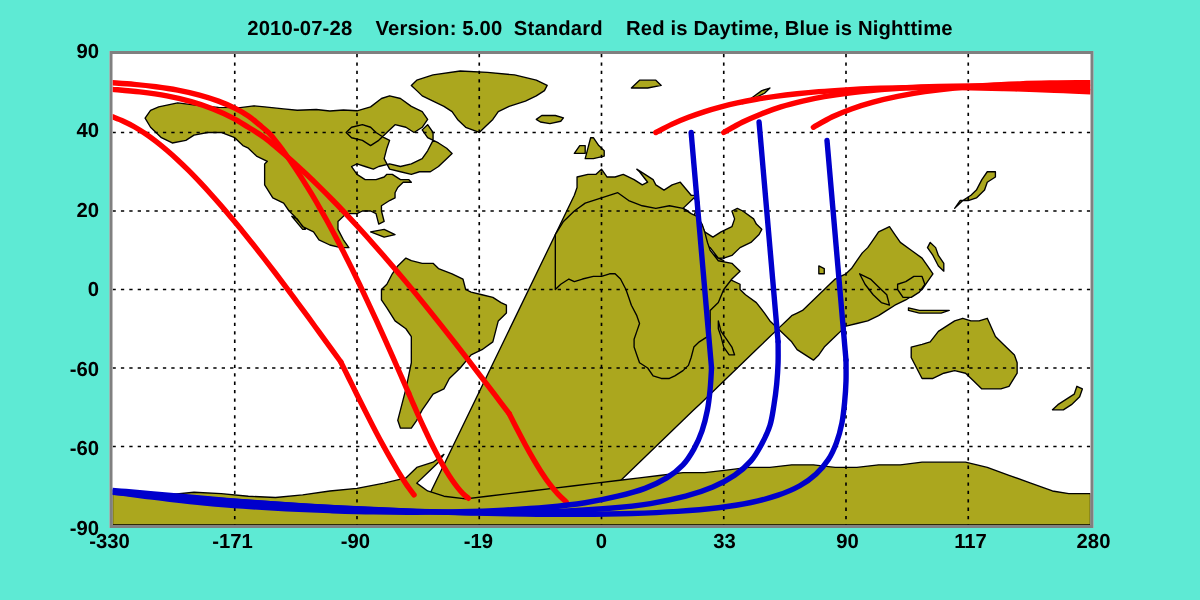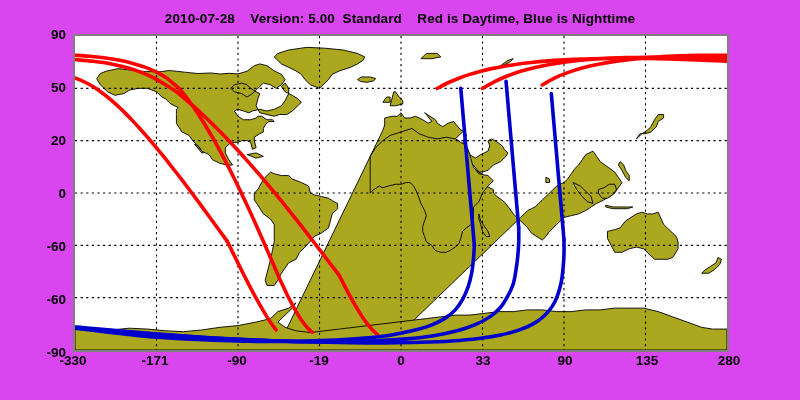--- a/index.html
+++ b/index.html
@@ -1,18 +1,18 @@
 <!DOCTYPE html>
 <html><head>
 <meta charset="utf-8">
 <style>
   html,body{margin:0;padding:0;background:#ffffff;}
   body{width:800px;height:400px;overflow:hidden;
        font-family:"Liberation Sans","DejaVu Sans",sans-serif;}
-  #root{position:relative;width:800px;height:400px;background:#d946ef;}
+  #root{position:relative;width:800px;height:400px;background:#5eead4;}
 
   #title{
     position:absolute; left:0; top:11px; width:800px;
     text-align:center; font-size:13.5px; font-weight:bold;
     color:#000; letter-spacing:0.1px; white-space:pre;
   }
 
   #plotbox{
     position:absolute; left:73px; top:34px;
     width:656px; height:318px;
@@ -95,32 +95,32 @@
           <path d="M431.04 45.36 C431.20 47.10 431.65 52.33 431.95 55.82 C432.25 59.31 432.55 62.80 432.86 66.29 C433.16 69.78 433.46 73.27 433.76 76.76 C434.06 80.24 434.36 83.73 434.67 87.22 C434.97 90.71 435.27 94.20 435.57 97.69 C435.87 101.18 436.18 104.67 436.48 108.16 C436.78 111.64 437.08 115.13 437.38 118.62 C437.69 122.11 437.99 125.60 438.29 129.09 C438.59 132.58 438.89 136.07 439.19 139.56 C439.50 143.04 439.80 146.53 440.10 150.02 C440.40 153.51 440.70 157.00 441.01 160.49 C441.31 163.98 441.61 167.47 441.91 170.96 C442.21 174.44 442.51 177.93 442.82 181.42 C443.12 184.91 443.57 190.14 443.72 191.89" fill="none" stroke="#0000CC" stroke-width="3.6" stroke-linecap="round" stroke-linejoin="round"></path>
           <path d="M443.72 191.89 C443.72 194.21 443.87 201.19 443.72 205.84 C443.57 210.50 443.27 215.15 442.82 219.80 C442.36 224.45 441.76 229.10 441.01 233.76 C440.25 238.41 439.65 243.35 438.29 247.71 C436.93 252.07 434.97 256.00 432.86 259.92 C430.74 263.85 428.63 267.77 425.61 271.26 C422.59 274.75 418.97 277.95 414.74 280.86 C410.52 283.76 405.69 286.38 400.26 288.71 C394.82 291.03 389.09 292.98 382.14 294.81 C375.20 296.64 367.05 298.36 358.60 299.70 C350.15 301.03 341.09 301.99 331.43 302.84 C321.77 303.68 311.21 304.29 300.64 304.75 C290.08 305.22 278.91 305.48 268.04 305.63 C257.18 305.77 246.31 305.74 235.44 305.63 C224.58 305.51 213.71 305.25 202.84 304.93 C191.98 304.61 181.11 304.20 170.24 303.71 C159.38 303.21 148.51 302.60 137.64 301.96 C126.78 301.32 115.31 300.60 105.04 299.87 C94.78 299.14 85.12 298.36 76.07 297.60 C67.01 296.85 58.86 296.06 50.71 295.33 C42.56 294.61 34.11 293.85 27.17 293.24 C20.22 292.63 13.58 292.05 9.06 291.67 C4.53 291.29 1.51 291.09 0.00 290.97" fill="none" stroke="#0000CC" stroke-width="3.6" stroke-linecap="round" stroke-linejoin="round"></path>
           <path d="M476.32 57.57 C476.47 59.31 476.93 64.54 477.23 68.03 C477.53 71.52 477.83 75.01 478.13 78.50 C478.44 81.99 478.74 85.48 479.04 88.97 C479.34 92.46 479.64 95.94 479.94 99.43 C480.25 102.92 480.55 106.41 480.85 109.90 C481.15 113.39 481.45 116.88 481.76 120.37 C482.06 123.86 482.36 127.34 482.66 130.83 C482.96 134.32 483.26 137.81 483.57 141.30 C483.87 144.79 484.17 148.28 484.47 151.77 C484.77 155.26 485.08 158.74 485.38 162.23 C485.68 165.72 485.98 169.21 486.28 172.70 C486.59 176.19 486.89 179.68 487.19 183.17 C487.49 186.66 487.79 190.14 488.09 193.63 C488.40 197.12 488.85 202.36 489.00 204.10" fill="none" stroke="#0000CC" stroke-width="3.6" stroke-linecap="round" stroke-linejoin="round"></path>
           <path d="M489.00 204.10 C489.00 206.43 489.15 213.40 489.00 218.06 C488.85 222.71 488.55 227.36 488.09 232.01 C487.64 236.66 487.19 241.46 486.28 245.97 C485.38 250.47 484.17 254.98 482.66 259.05 C481.15 263.12 479.49 266.90 477.23 270.39 C474.96 273.88 472.25 277.08 469.08 279.98 C465.91 282.89 462.44 285.48 458.21 287.83 C453.99 290.19 449.16 292.25 443.72 294.11 C438.29 295.97 432.25 297.60 425.61 299.00 C418.97 300.39 412.03 301.50 403.88 302.49 C395.73 303.48 386.37 304.29 376.71 304.93 C367.05 305.57 356.79 306.00 345.92 306.32 C335.06 306.64 323.28 306.79 311.51 306.85 C299.74 306.91 287.36 306.82 275.29 306.67 C263.21 306.53 251.14 306.27 239.07 305.98 C226.99 305.68 214.92 305.37 202.84 304.93 C190.77 304.49 178.70 303.94 166.62 303.36 C154.55 302.78 141.87 302.11 130.40 301.44 C118.93 300.77 108.06 300.04 97.80 299.35 C87.54 298.65 78.18 297.95 68.82 297.25 C59.46 296.56 50.11 295.80 41.66 295.16 C33.20 294.52 25.05 293.91 18.11 293.42 C11.17 292.92 3.02 292.40 0.00 292.19" fill="none" stroke="#0000CC" stroke-width="3.6" stroke-linecap="round" stroke-linejoin="round"></path>
         </g>
     </svg>
   </div>
 
   <div id="ylabels">
       <div class="ytick" style="top: 34px;">90</div>
-      <div class="ytick" style="top: 87px;">50</div>
+      <div class="ytick" style="top: 87px;">40</div>
       <div class="ytick" style="top: 140px;">20</div>
       <div class="ytick" style="top: 193px;">0</div>
       <div class="ytick" style="top: 246px;">-60</div>
       <div class="ytick" style="top: 299px;">-60</div>
       <div class="ytick" style="top: 352px;">-90</div>
     </div>
   <div id="xlabels">
       <div class="xtick" style="left: 73px;">-330</div>
       <div class="xtick" style="left: 155px;">-171</div>
       <div class="xtick" style="left: 237px;">-90</div>
       <div class="xtick" style="left: 319px;">-19</div>
       <div class="xtick" style="left: 401px;">0</div>
       <div class="xtick" style="left: 483px;">33</div>
       <div class="xtick" style="left: 565px;">90</div>
-      <div class="xtick" style="left: 647px;">135</div>
+      <div class="xtick" style="left: 647px;">117</div>
       <div class="xtick" style="left: 729px;">280</div>
     </div>
 
 </div>
 
 </body></html>

